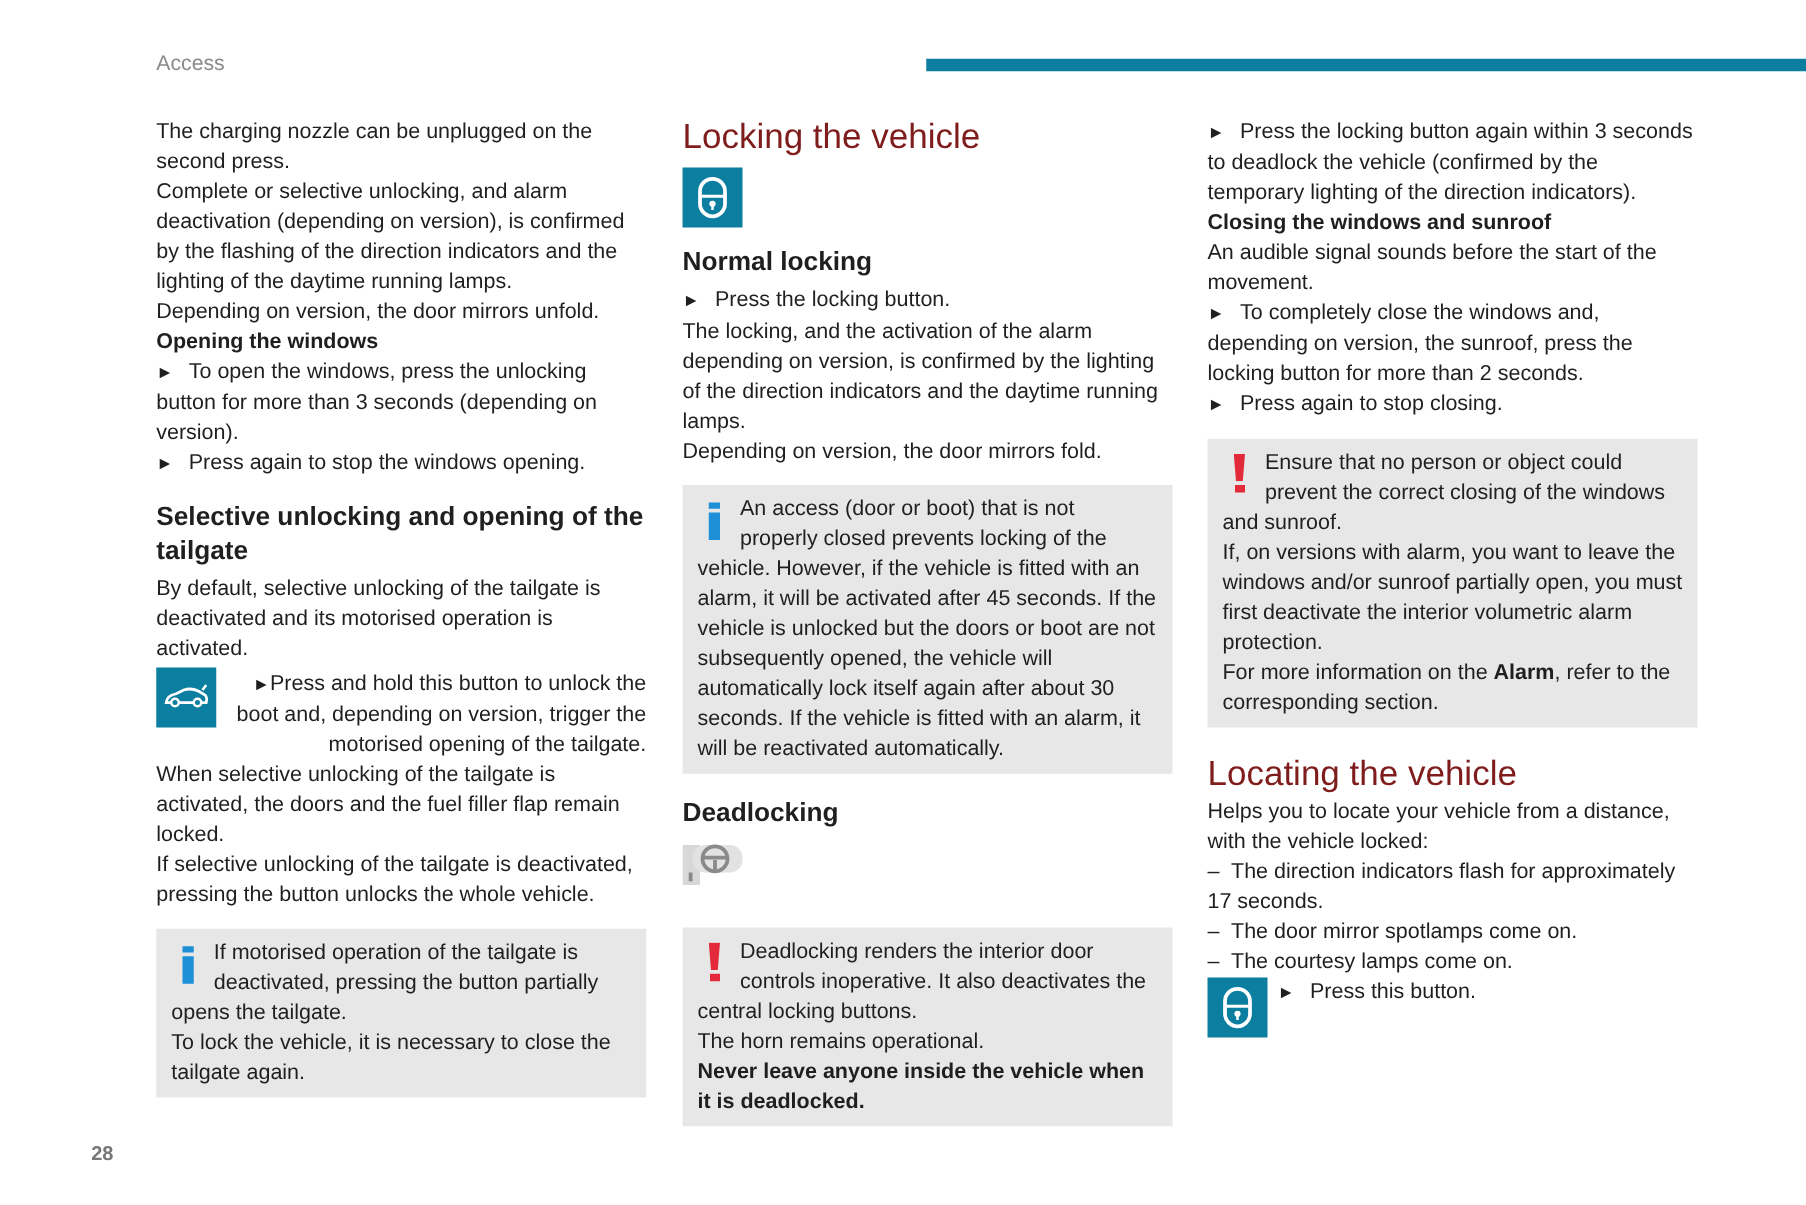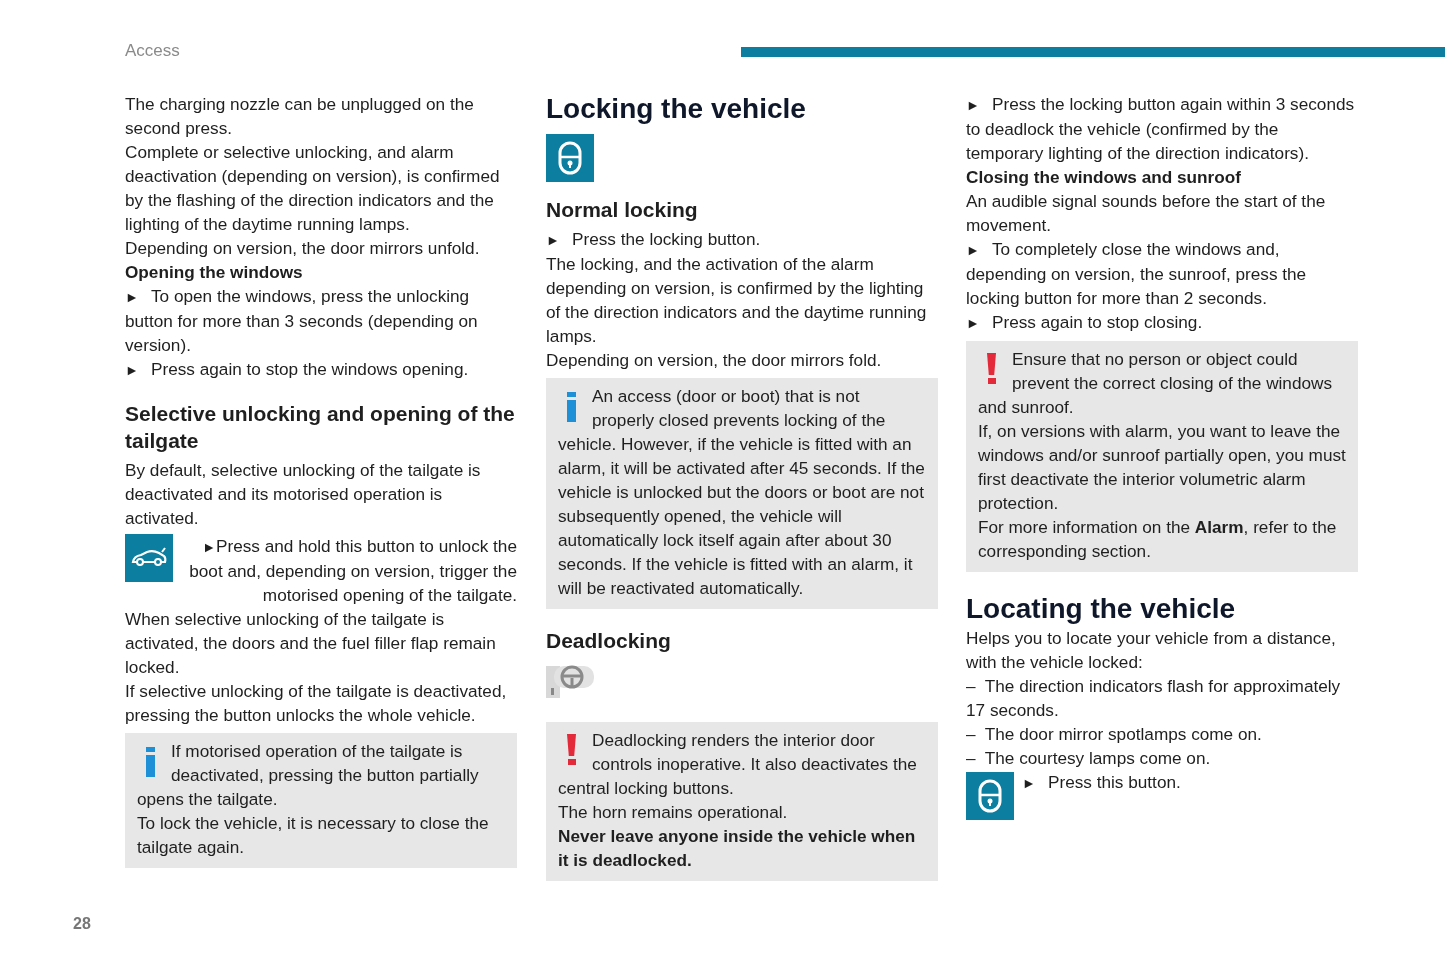--- a/index.html
+++ b/index.html
@@ -12,25 +12,25 @@
   .page-number { position: absolute; left: 60px; top: 915px; font-size: 16px; font-weight: bold; color: #777; margin-left: 13px; }
 
   .col { position: absolute; top: 92px; width: 392px; font-size: 17.2px; line-height: 24px; }
   .col1 { left: 125px; }
   .col2 { left: 546px; }
   .col3 { left: 966px; }
 
   p { margin: 0; }
   .bold { font-weight: bold; }
   .tri { display: inline-block; width: 26px; font-size: 14px; }
-  .h1 { font-size: 28px; font-weight: bold; line-height: 34px; margin: 0 0 8px 0; color: #0f172a; }
+  .h1 { font-size: 28px; font-weight: normal; line-height: 34px; margin: 0 0 8px 0; color: #7f1d1d; }
   .h2 { font-size: 21px; font-weight: bold; line-height: 27px; margin: 0 0 4px 0; }
 
   .note {
-    background: #e7e7e7; padding: 6px 12px 9px 12px; position: relative; margin-top: 6px;
+    background: #e7e7e7; padding: 6px 12px 9px 12px; position: relative; margin-top: 16px;
   }
   .note .mark {
     float: left; width: 34px; height: 46px; position: relative;
   }
   .mark-info .bar1 { position: absolute; left: 9px; top: 8px; width: 9px; height: 5px; background: #1e90d8; }
   .mark-info .bar2 { position: absolute; left: 9px; top: 16px; width: 9px; height: 22px; background: #1e90d8; }
   .mark-warn .bar1 { position: absolute; left: 9px; top: 6px; width: 9px; height: 22px; background: #e22a3a; clip-path: polygon(0 0,100% 0,80% 100%,20% 100%); }
   .mark-warn .bar2 { position: absolute; left: 10px; top: 31px; width: 8px; height: 6px; background: #e22a3a; }
 
   .icon-box {

